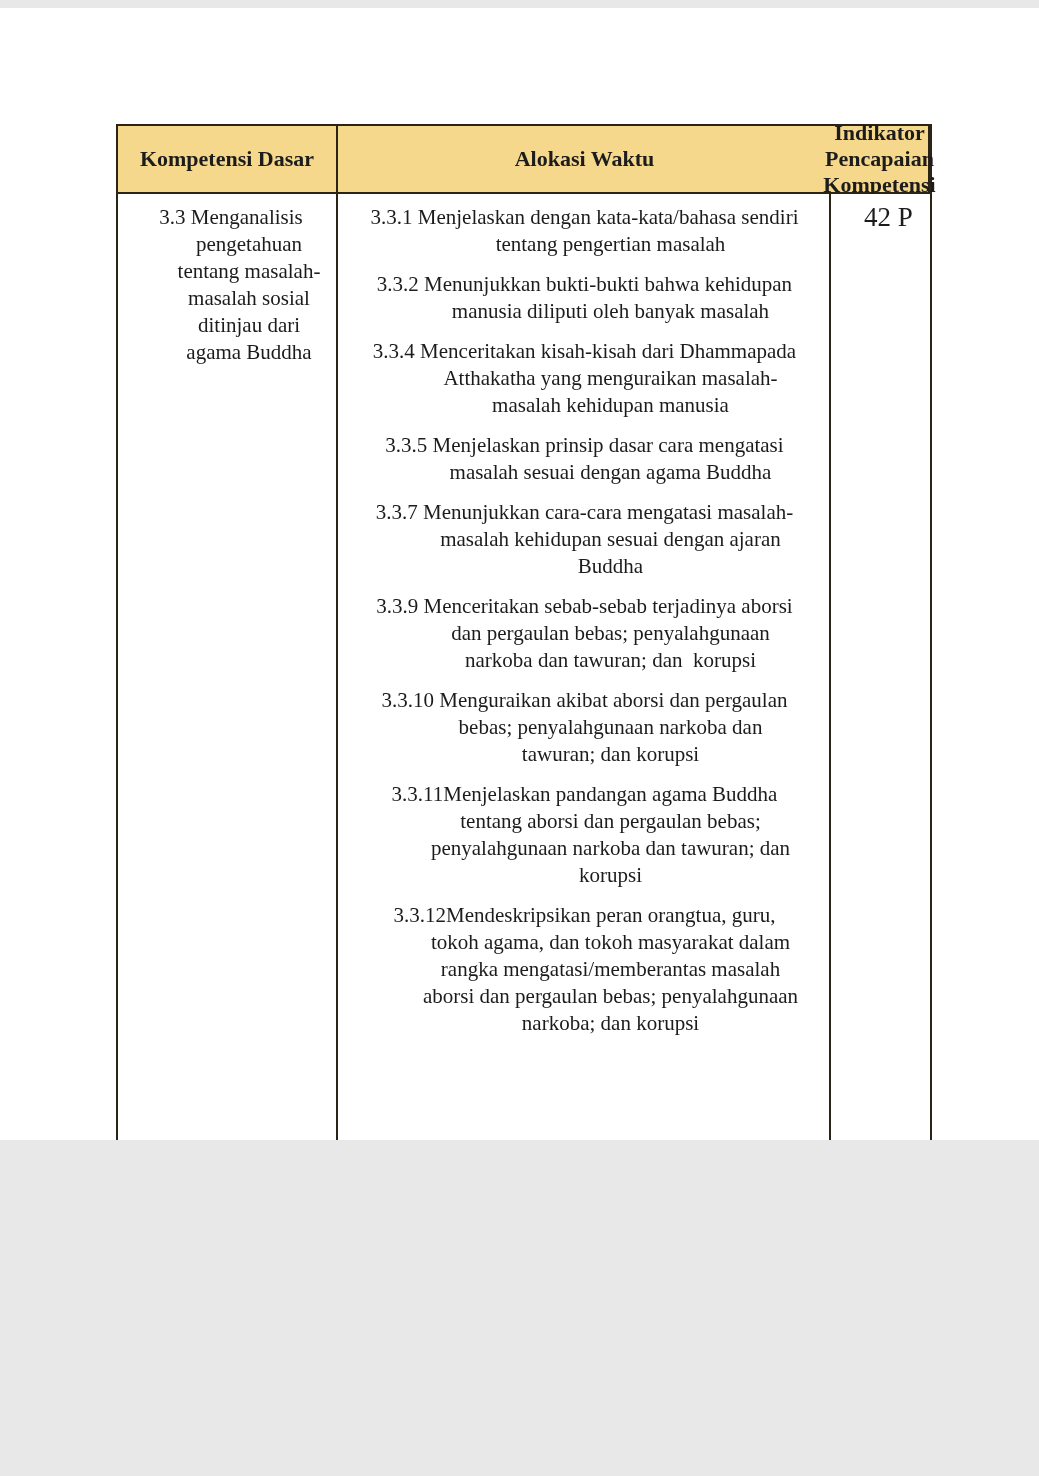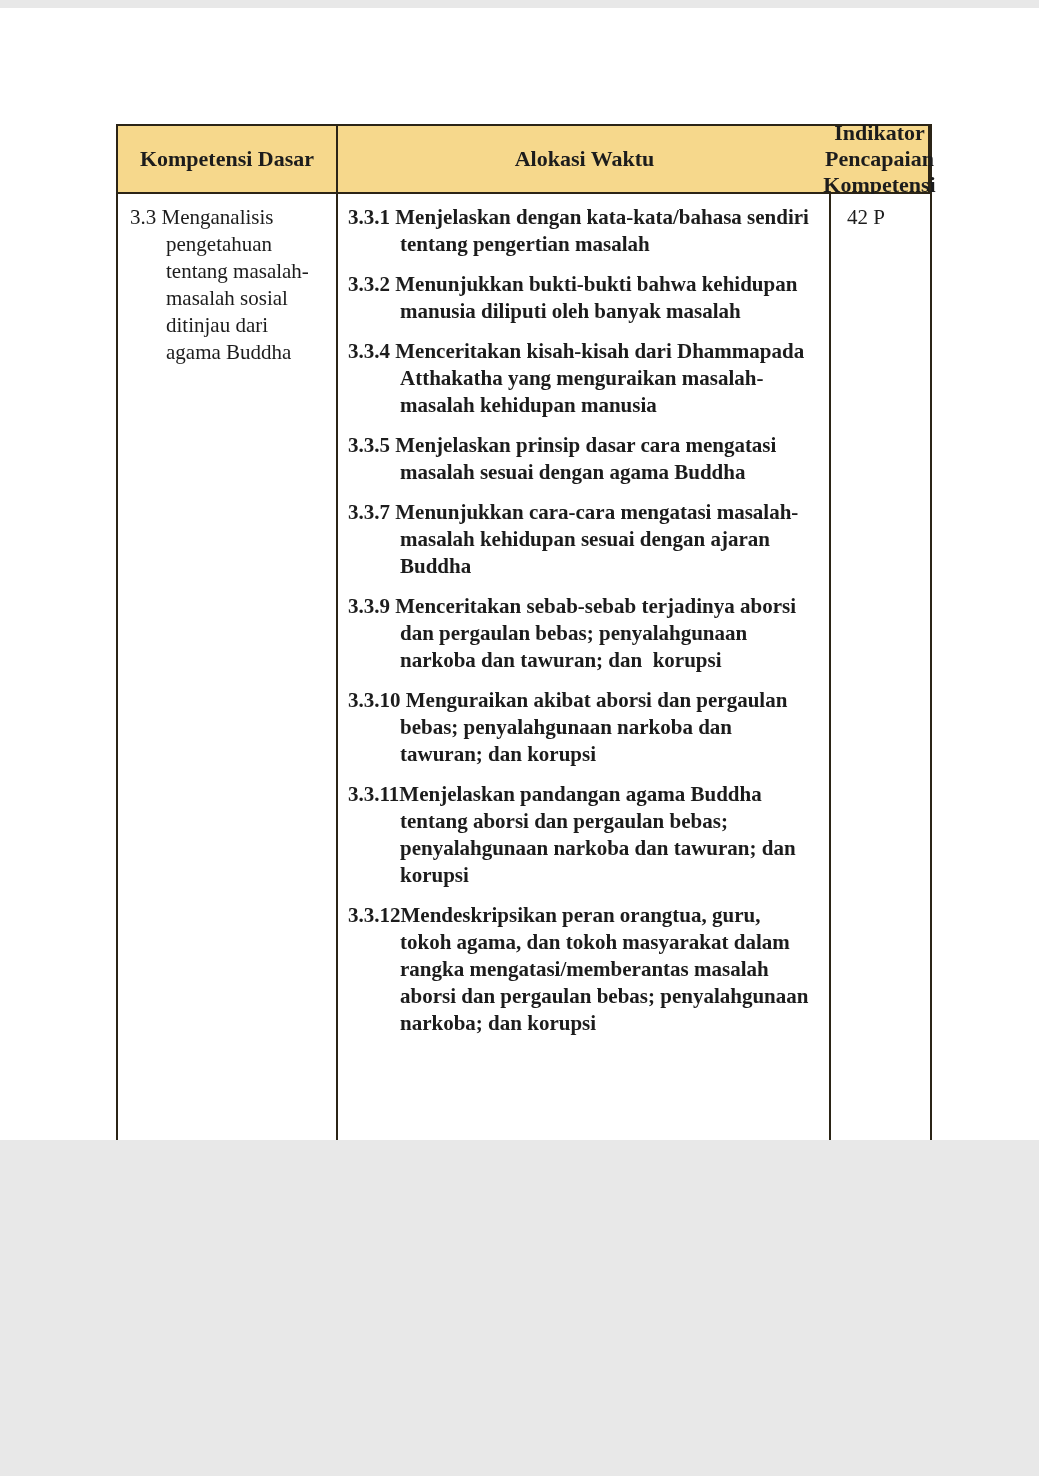--- a/index.html
+++ b/index.html
@@ -34,43 +34,43 @@
     display: flex;
     align-items: center;
     justify-content: center;
     text-align: center;
     font-weight: bold;
     font-size: 22px;
     line-height: 26px;
     white-space: pre-wrap;
     padding: 2px 4px;
   }
-  .cell.body { padding-top: 10px; }
+  .cell.body { padding-top: 10px; text-align: center; }
 
   .kd-cell { padding-left: 12px; padding-right: 4px; }
   .kd-cell p {
     font-size: 21px;
     line-height: 27px;
     white-space: pre-wrap;
     padding-left: 36px;
     text-indent: -36px;
   }
 
-  .ind-cell { padding-left: 10px; padding-right: 8px; font-weight: bold; }
+  .ind-cell { padding-left: 10px; padding-right: 8px; }
   .ind-cell p {
     font-size: 21px;
     line-height: 27px;
     white-space: pre-wrap;
     padding-left: 52px;
     text-indent: -52px;
     margin-bottom: 13px;
   }
   .ind-cell p:last-child { margin-bottom: 0; }
 
-  .aw-cell { padding-left: 16px; font-size: 21px; line-height: 27px; }
+  .aw-cell { padding-left: 16px; font-size: 27px; line-height: 27px; }
 
   
   .footer-pill {
     position: absolute;
     left: 0;
     top: 1348px;
     width: 173px;
     height: 99px;
     border-radius: 0 50px 50px 0;
     background: linear-gradient(165deg, #fbac3d 5%, #f68b20 85%);

